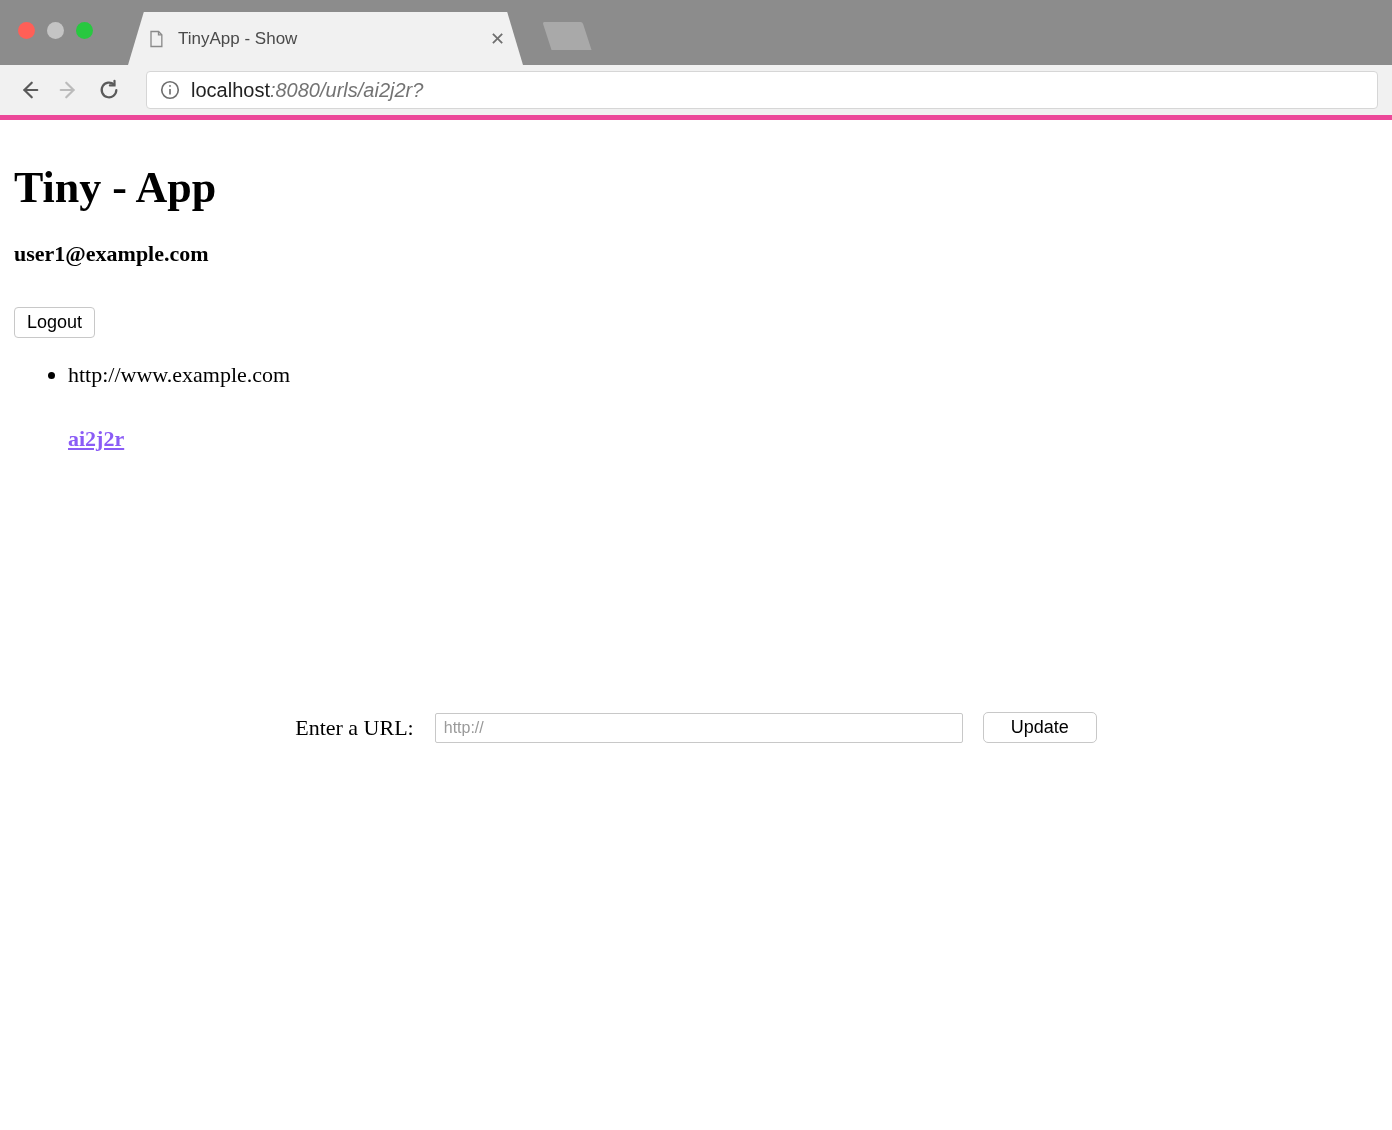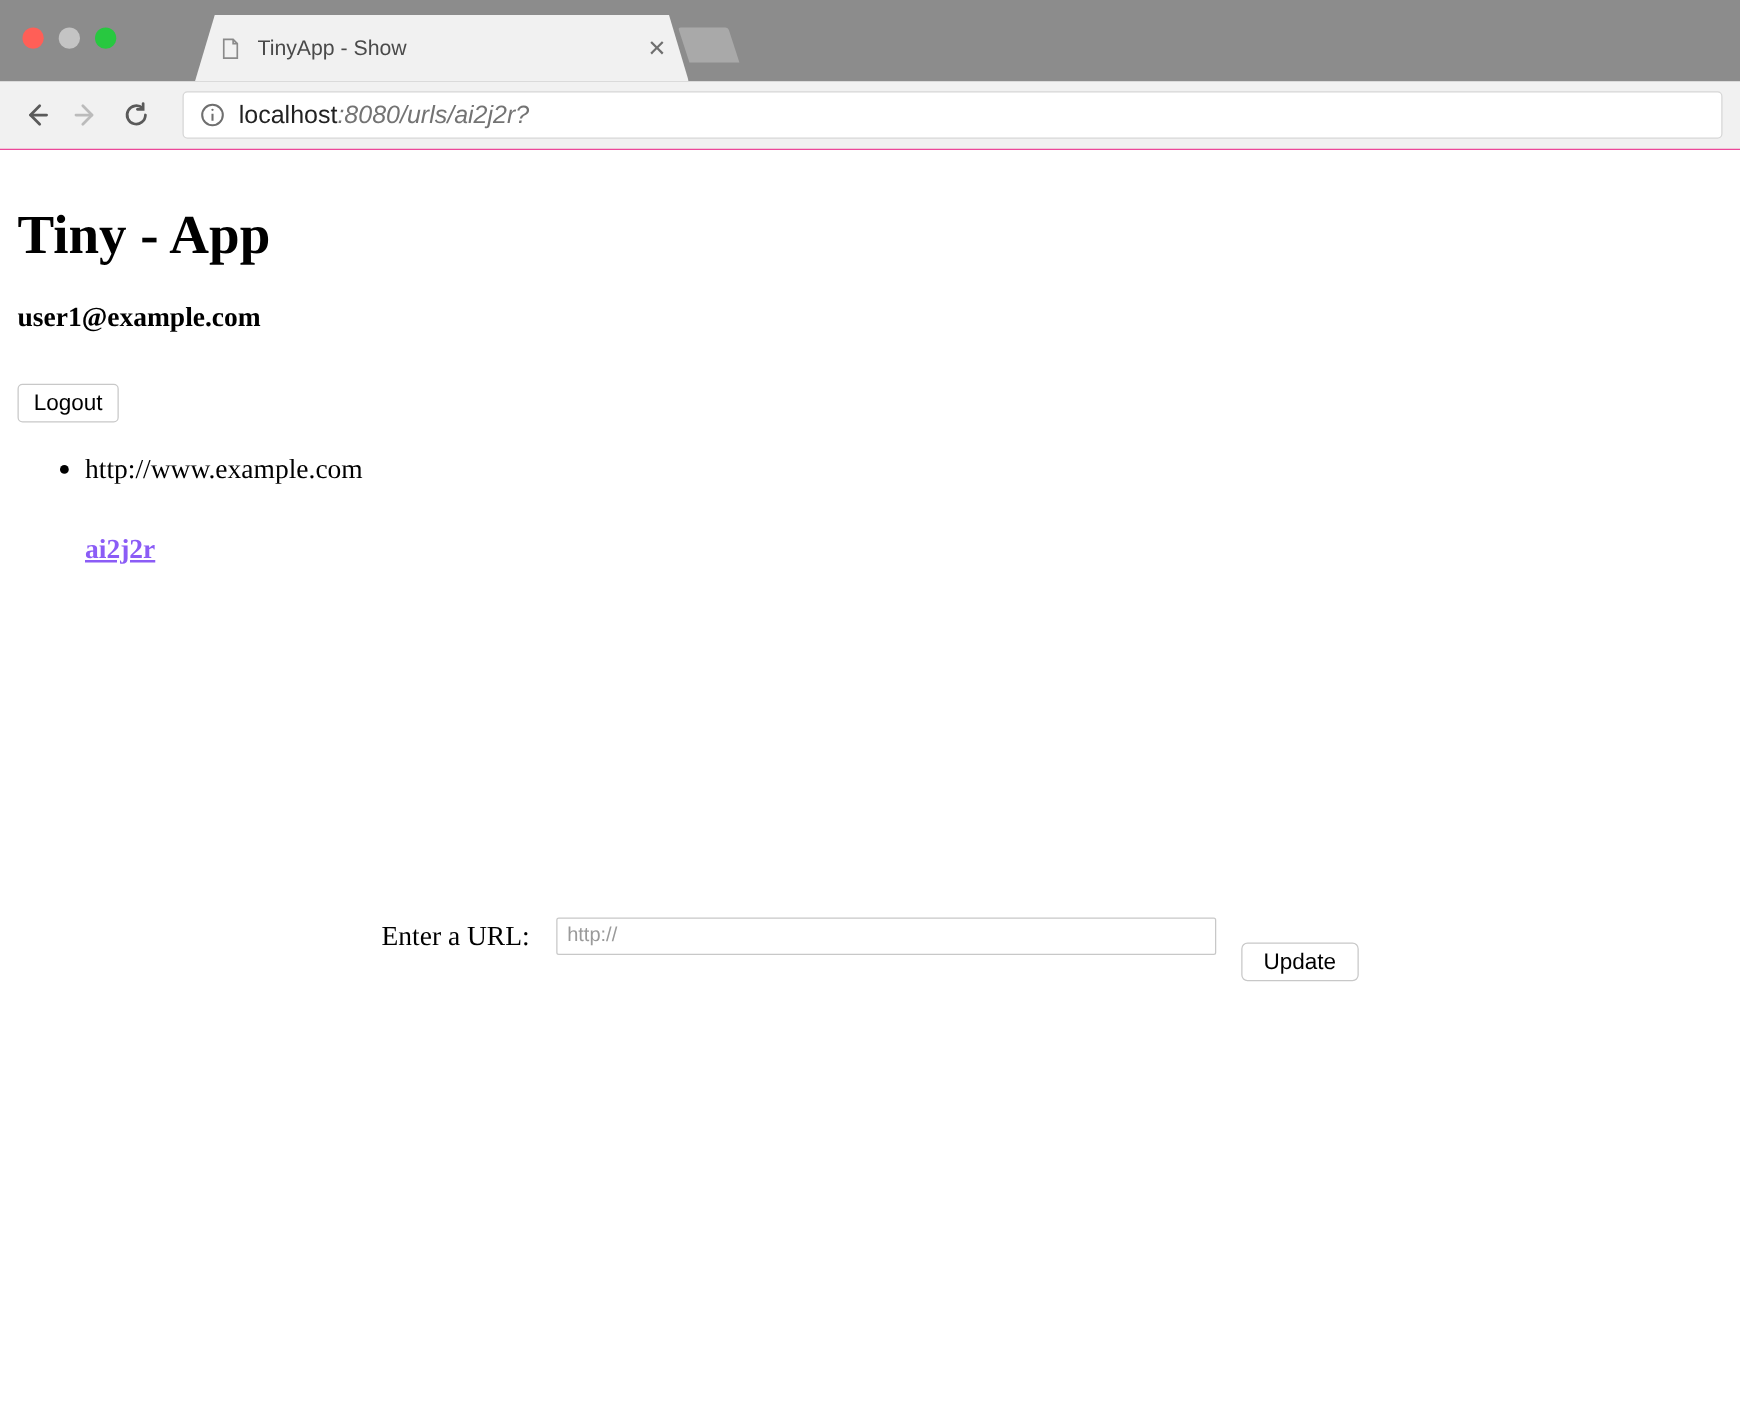--- a/index.html
+++ b/index.html
@@ -30,21 +30,21 @@
     .traffic-light {
       width: 17px;
       height: 17px;
       border-radius: 50%;
     }
     .tl-red { background: #ff5f57; }
     .tl-yellow { background: #c4c4c4; }
     .tl-green { background: #28c840; }
     .tab {
       position: absolute;
-      left: 156px;
+      left: 128px;
       top: 12px;
       height: 53px;
       width: 395px;
       background: #f1f1f1;
       display: flex;
       align-items: center;
       padding: 0 18px;
       clip-path: polygon(4% 0, 96% 0, 100% 100%, 0 100%);
       font-family: -apple-system, BlinkMacSystemFont, "Helvetica Neue", Arial, sans-serif;
       font-size: 17px;
@@ -76,21 +76,21 @@
       background: #a9a9a9;
       border-radius: 2px 2px 0 0;
       transform: skewX(18deg);
     }
     .toolbar {
       background: #f1f1f1;
       height: 55px;
       display: flex;
       align-items: center;
       padding: 0 14px;
-      border-bottom: 1px solid #ec4899;
+      border-bottom: 5px solid #ec4899;
     }
     .nav-btn {
       width: 30px;
       height: 30px;
       display: flex;
       align-items: center;
       justify-content: center;
       margin-right: 10px;
       cursor: pointer;
     }
@@ -185,26 +185,25 @@
       font-size: 16px;
       border: 1px solid #c8c8c8;
       border-radius: 2px;
     }
     .url-input::placeholder {
       color: #9a9a9a;
     }
     .update-btn {
       font-family: -apple-system, BlinkMacSystemFont, "Helvetica Neue", Arial, sans-serif;
       font-size: 18px;
-      padding: 4px 17px;
+      padding: 4px 27px;
       background: #fff;
       border: 1px solid #c8c8c8;
       border-radius: 5px;
       cursor: pointer;
-      margin-top: 42px;
     }
   </style>
 </head>
 <body>
 
 <div class="chrome-top">
   <div class="traffic-lights">
     <div class="traffic-light tl-red"></div>
     <div class="traffic-light tl-yellow"></div>
     <div class="traffic-light tl-green"></div>

